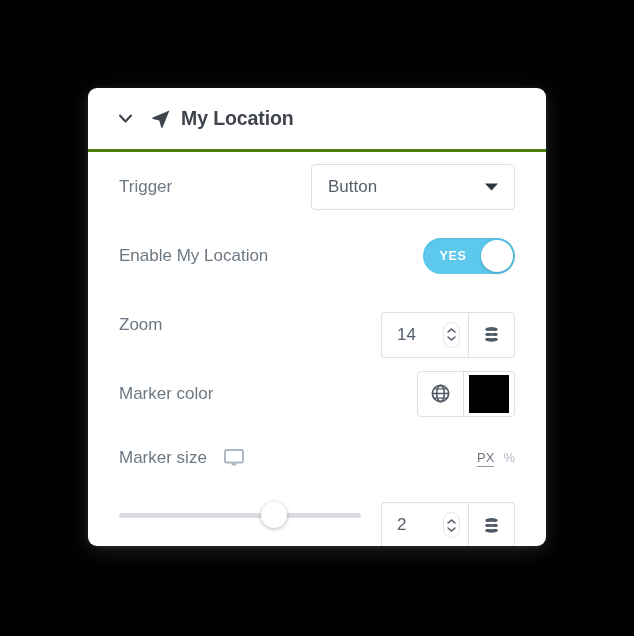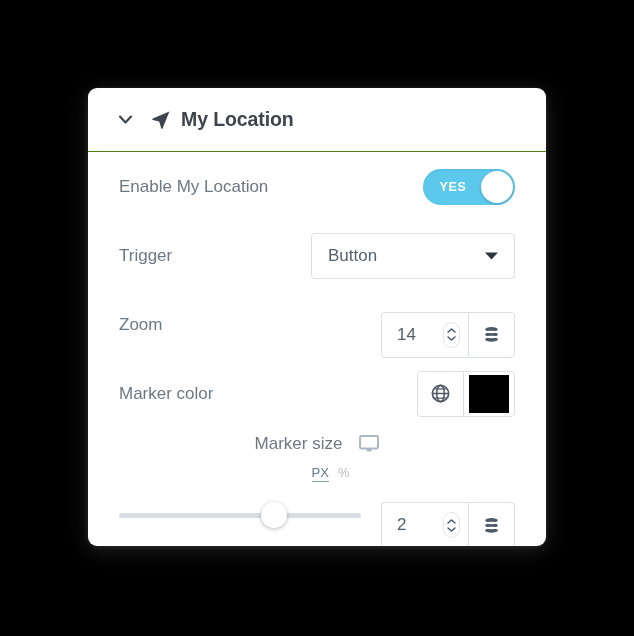--- a/index.html
+++ b/index.html
@@ -30,21 +30,21 @@
     border-radius: 9px;
     box-shadow: 0 4px 22px rgba(255,255,255,0.13),
                 0 1px 5px rgba(255,255,255,0.10);
     overflow: hidden;
   }
 
   
   .panel-header {
     position: relative;
     height: 64px;
-    border-bottom: 1px solid #4d7c0f;
+    border-bottom: 3px solid #4d7c0f;
     display: flex;
     align-items: center;
     padding-left: 28px;
   }
 
   .collapse-arrow {
     width: 18px;
     height: 18px;
     display: flex;
     align-items: center;
@@ -239,21 +239,20 @@
     background: #000000;
   }
 
   
   .row-size-head {
     display: flex;
     align-items: center;
     justify-content: space-between;
     min-height: 54px;
     padding-top: 6px;
-    flex-direction: column;
   }
   .device-icon {
     margin-left: 17px;
     display: flex;
     align-items: center;
   }
   .device-icon svg { display: block; }
 
   .units {
     display: flex;
@@ -325,36 +324,36 @@
         <svg width="20" height="20" viewBox="0 0 20 20">
           <path d="M18.4 1.6 L1.8 8.4 C1.1 8.7 1.2 9.7 1.9 9.9 L8.2 11.6 L10.2 18.2 C10.4 18.9 11.4 18.9 11.7 18.2 L18.4 1.6 Z" fill="#3f444d"></path>
         </svg>
       </span>
       <span class="header-title">My Location</span>
     </div>
 
     <div class="panel-body">
 
       <div class="row">
-        <span class="row-label">Enable My Location</span>
-        <div class="toggle" style="background: rgb(91, 200, 236);">
-          <span class="toggle-text">YES</span>
-          <span class="toggle-knob"></span>
-        </div>
-      </div>
-
-      <div class="row">
         <span class="row-label">Trigger</span>
         <div class="select">
           <span class="select-value">Button</span>
           <span class="select-arrow">
             <svg width="15" height="9" viewBox="0 0 15 9">
               <path d="M1 1 L7.5 8 L14 1 Z" fill="#2f3640"></path>
             </svg>
           </span>
+        </div>
+      </div>
+
+      <div class="row">
+        <span class="row-label">Enable My Location</span>
+        <div class="toggle" style="background: rgb(91, 200, 236);">
+          <span class="toggle-text">YES</span>
+          <span class="toggle-knob"></span>
         </div>
       </div>
 
       <div class="row">
         <span class="row-label">Zoom</span>
         <div class="ctrl-group">
           <div class="num-field">
             <span class="num-value">14</span>
             <span class="spinner">
               <svg width="9" height="5" viewBox="0 0 9 5">

